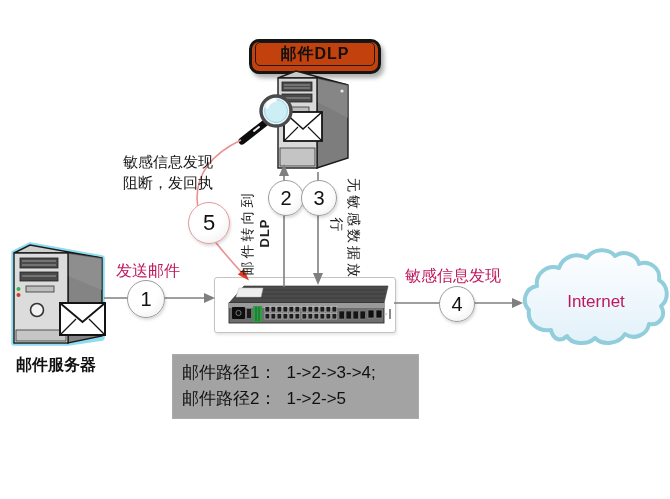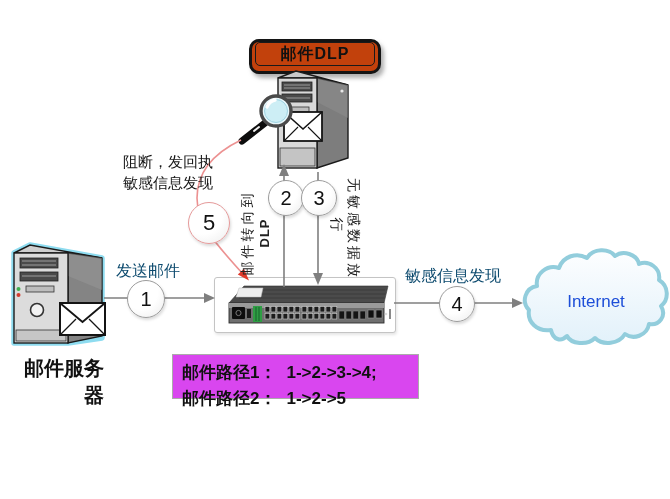--- a/index.html
+++ b/index.html
@@ -17,22 +17,22 @@
     box-shadow:3px 4px 4px rgba(150,150,150,.75);
     display:flex;justify-content:center;z-index:2;
   }
   .title-inner{
     width:118px;height:22px;border:1px solid #1a1a1a;border-radius:5px;
     display:flex;align-items:center;justify-content:center;
     font-size:16px;font-weight:bold;letter-spacing:1px;
   }
 
   
-  .node-label{position:absolute;font-weight:bold;font-size:20px;text-align:right;z-index:7;}
-  .anno{position:absolute;font-size:16px;color:#0c4a6e;z-index:7;white-space:nowrap;}
+  .node-label{position:absolute;font-weight:bold;font-size:16px;text-align:center;z-index:7;}
+  .anno{position:absolute;font-size:16px;color:#be185d;z-index:7;white-space:nowrap;}
   .anno-block{position:absolute;font-size:15px;line-height:21px;text-align:center;z-index:7;color:#151515;}
   .vtext{position:absolute;z-index:7;font-size:14px;line-height:17px;text-align:center;
          letter-spacing:3px;color:#222;white-space:nowrap;}
   .vtext .sub{font-weight:bold;letter-spacing:1px;font-size:13px;}
   .rot-ccw{transform:rotate(-90deg);}
   .rot-cw{transform:rotate(90deg);}
 
   
   .step{
     position:absolute;border-radius:50%;
@@ -51,29 +51,29 @@
 
   
   .switch-box{
     left:214px;top:277px;width:180px;height:54px;background:#fff;
     border:1px solid #c4c4c4;border-radius:3px;
     box-shadow:1px 2px 3px rgba(0,0,0,.10);z-index:3;
   }
 
   
   .legend{
-    left:172px;top:354px;width:247px;height:45px;background:#d946ef;
+    left:172px;top:354px;width:247px;height:65px;background:#a3a3a3;
     border:1px solid #ababab;z-index:2;
     padding:5px 0 0 9px;box-sizing:border-box;
-    font-size:17px;font-weight:bold;line-height:26px;color:#101010;
+    font-size:17px;font-weight:normal;line-height:26px;color:#101010;
   }
   .legend .val{margin-left:10px;}
 
   .internet-label{left:546px;top:292px;width:100px;text-align:center;
-    font-size:17px;color:#1d4ed8;z-index:7;}
+    font-size:17px;color:#be185d;z-index:7;}
 
   #connectors{left:0;top:0;z-index:5;pointer-events:none;}
 </style>
 </head>
 <body>
 
 <div id="canvas">
 
   <div class="abs title-box">
     <div class="title-inner">邮件DLP</div>
@@ -264,22 +264,22 @@
   <div id="step4" class="step">
     <span>4</span>
     </div>
   <div id="step5" class="step red">
     <span>5</span>
     </div>
 
   <div class="anno" style="left:116px;top:261px;">发送邮件</div>
   <div class="anno" style="left:405px;top:266px;">敏感信息发现</div>
   <div class="anno-block" style="left:118px;top:151px;width:100px;">
+    <div>敏感信息发现</div>
     <div>阻断，发回执</div>
-    <div>敏感信息发现</div>
   </div>
   <div class="vtext rot-ccw" style="left:211px;top:215px;width:92px;height:36px;">
     <div>邮件转向到</div>
     <div class="sub">DLP</div>
   </div>
   <div class="vtext rot-cw" style="left:296px;top:208px;width:96px;height:36px;">
     <div>无敏感数据放</div>
     <div>行</div>
   </div>
 

